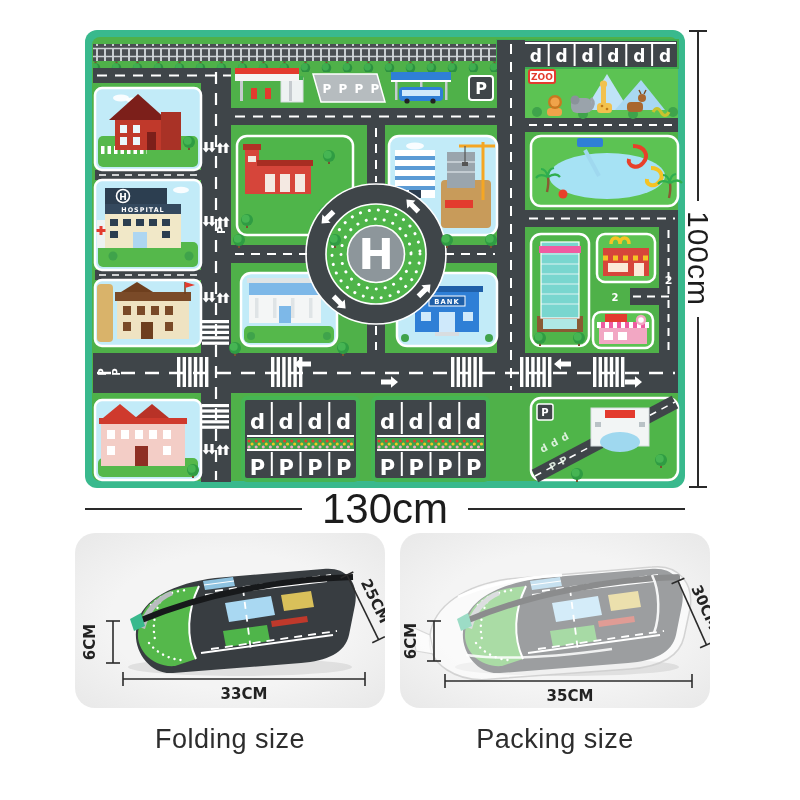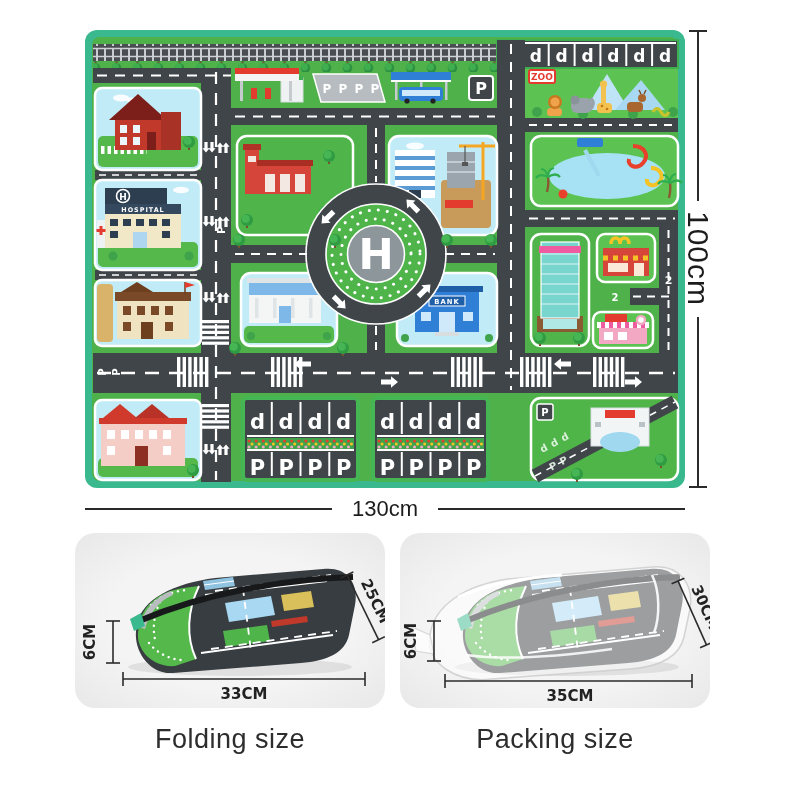--- a/index.html
+++ b/index.html
@@ -11,21 +11,21 @@
   .dimv{position:absolute;left:678px;top:30px;width:40px;height:458px;display:flex;
         flex-direction:column;align-items:center;}
   .dimv .tick{width:18px;height:0;border-top:2px solid #2a2a2a;}
   .dimv .line{width:2px;flex:1;background:#2a2a2a;}
   .dimv .lbl{writing-mode:vertical-rl;font-size:30px;color:#1c1c1c;margin:10px 0;
              letter-spacing:1px;}
   
   .dimh{position:absolute;left:85px;top:486px;width:600px;height:46px;display:flex;
         align-items:center;}
   .dimh .line{height:2px;flex:1;background:#2a2a2a;}
-  .dimh .lbl{font-size:22px;color:#1c1c1c;margin:0 20px;}
+  .dimh .lbl{font-size:42px;color:#1c1c1c;margin:0 20px;}
   
   .card{position:absolute;top:533px;width:310px;height:175px;border-radius:20px;
         background:radial-gradient(ellipse at center,#f4f4f4 55%,#e8e8e8 100%);}
   #card-fold{left:75px;} #card-pack{left:400px;}
   .caption{position:absolute;top:724px;width:310px;text-align:center;font-size:27px;
            color:#2d2d2d;letter-spacing:.5px;}
   #cap-fold{left:75px;} #cap-pack{left:400px;}
   .dim-txt{font-size:15px;font-weight:600;fill:#222;}
 </style>
 </head>

